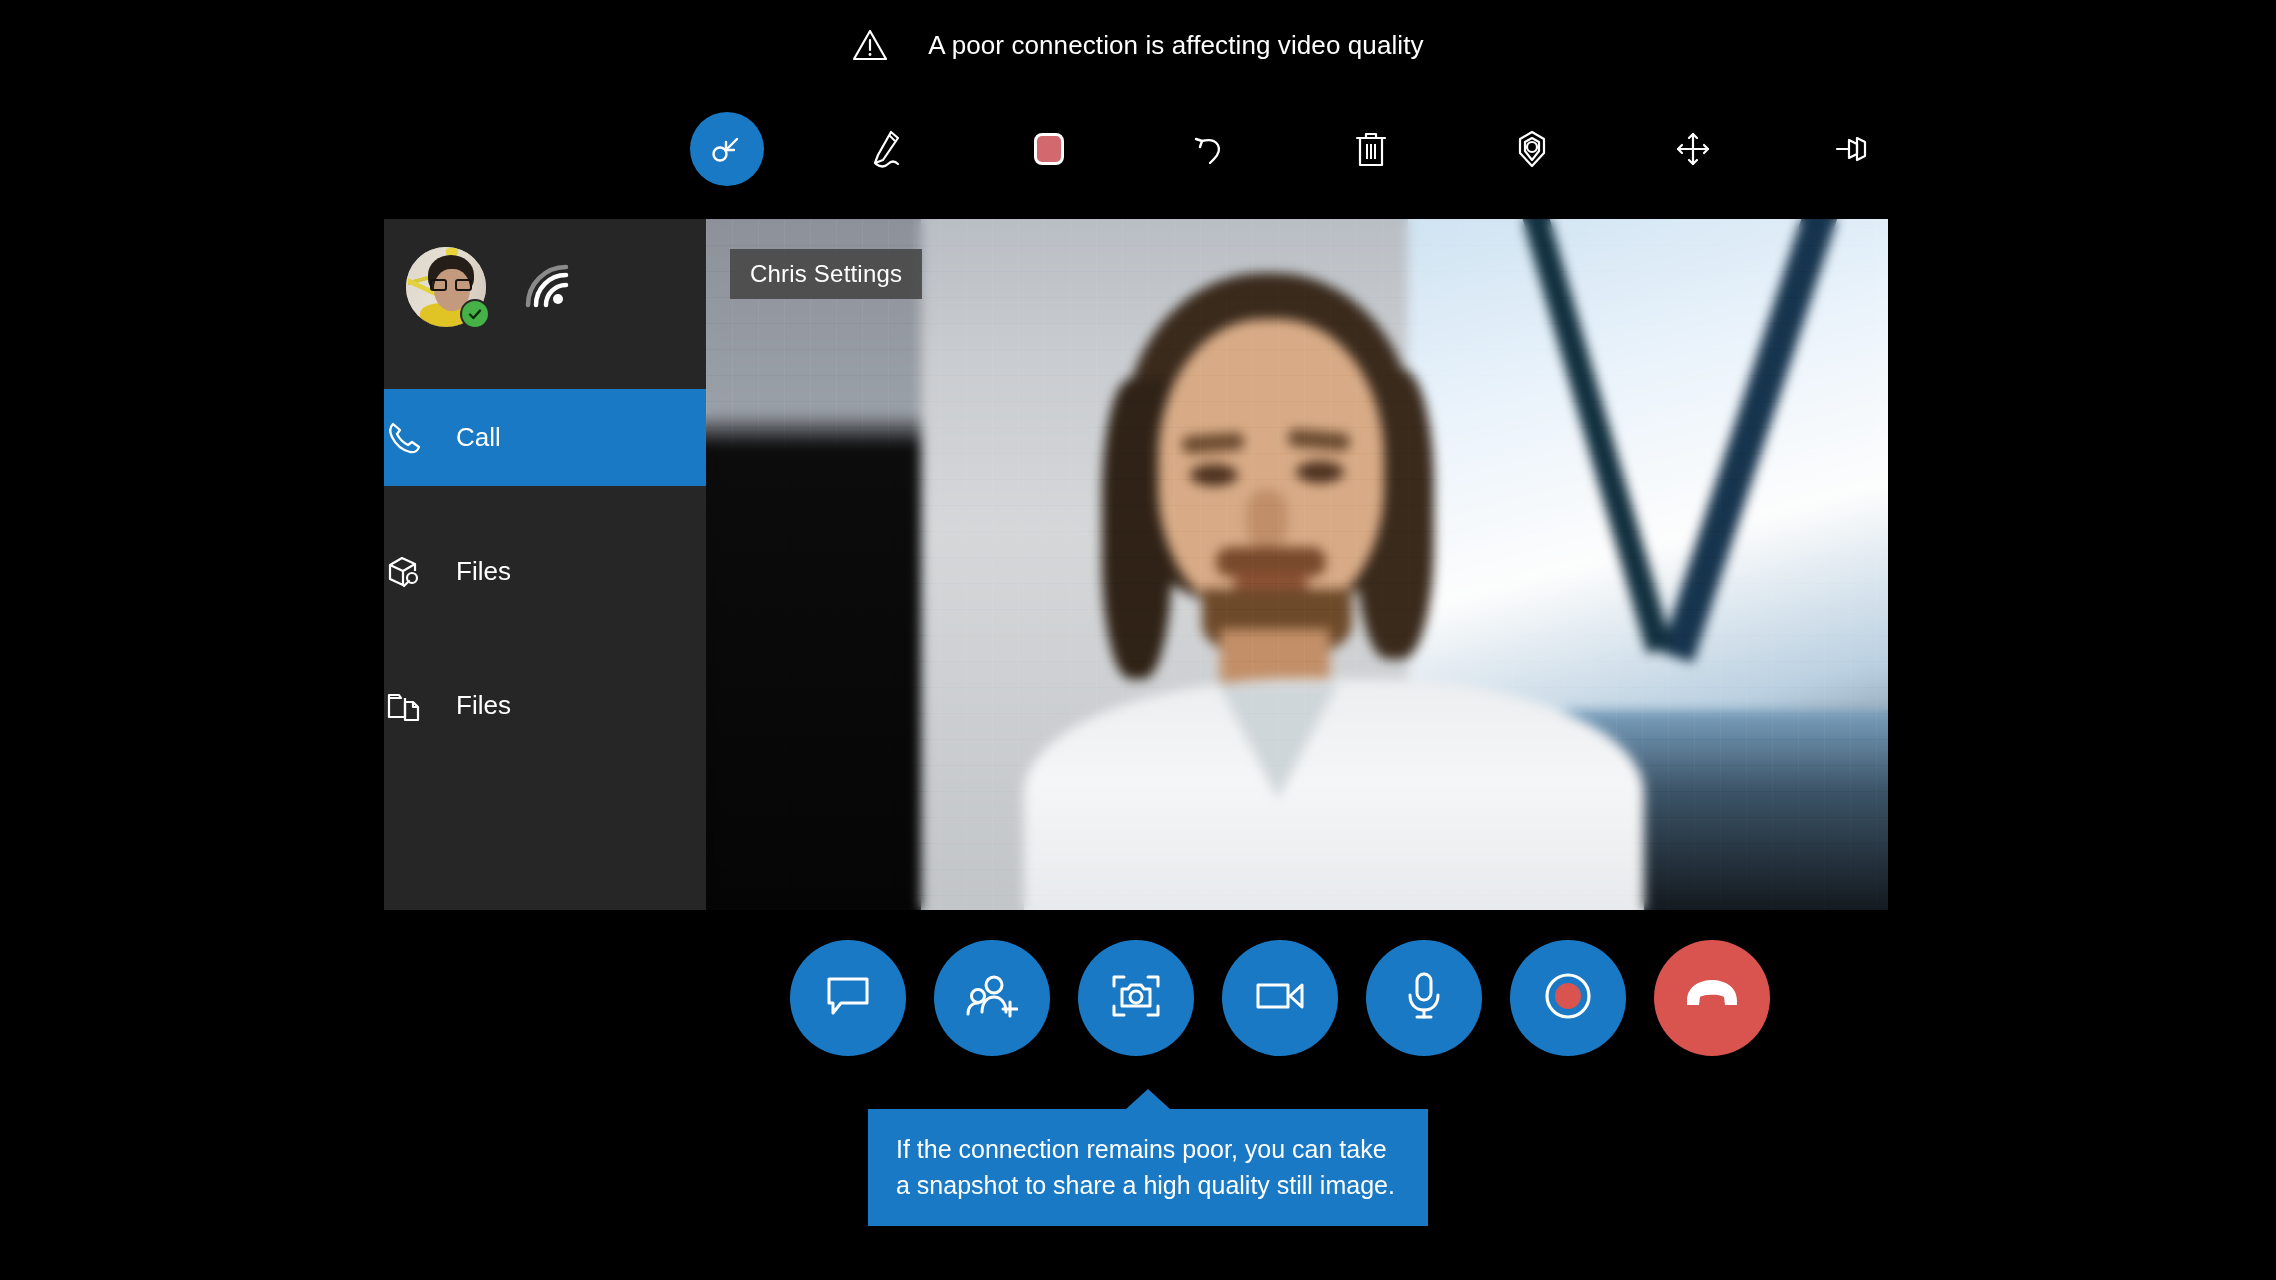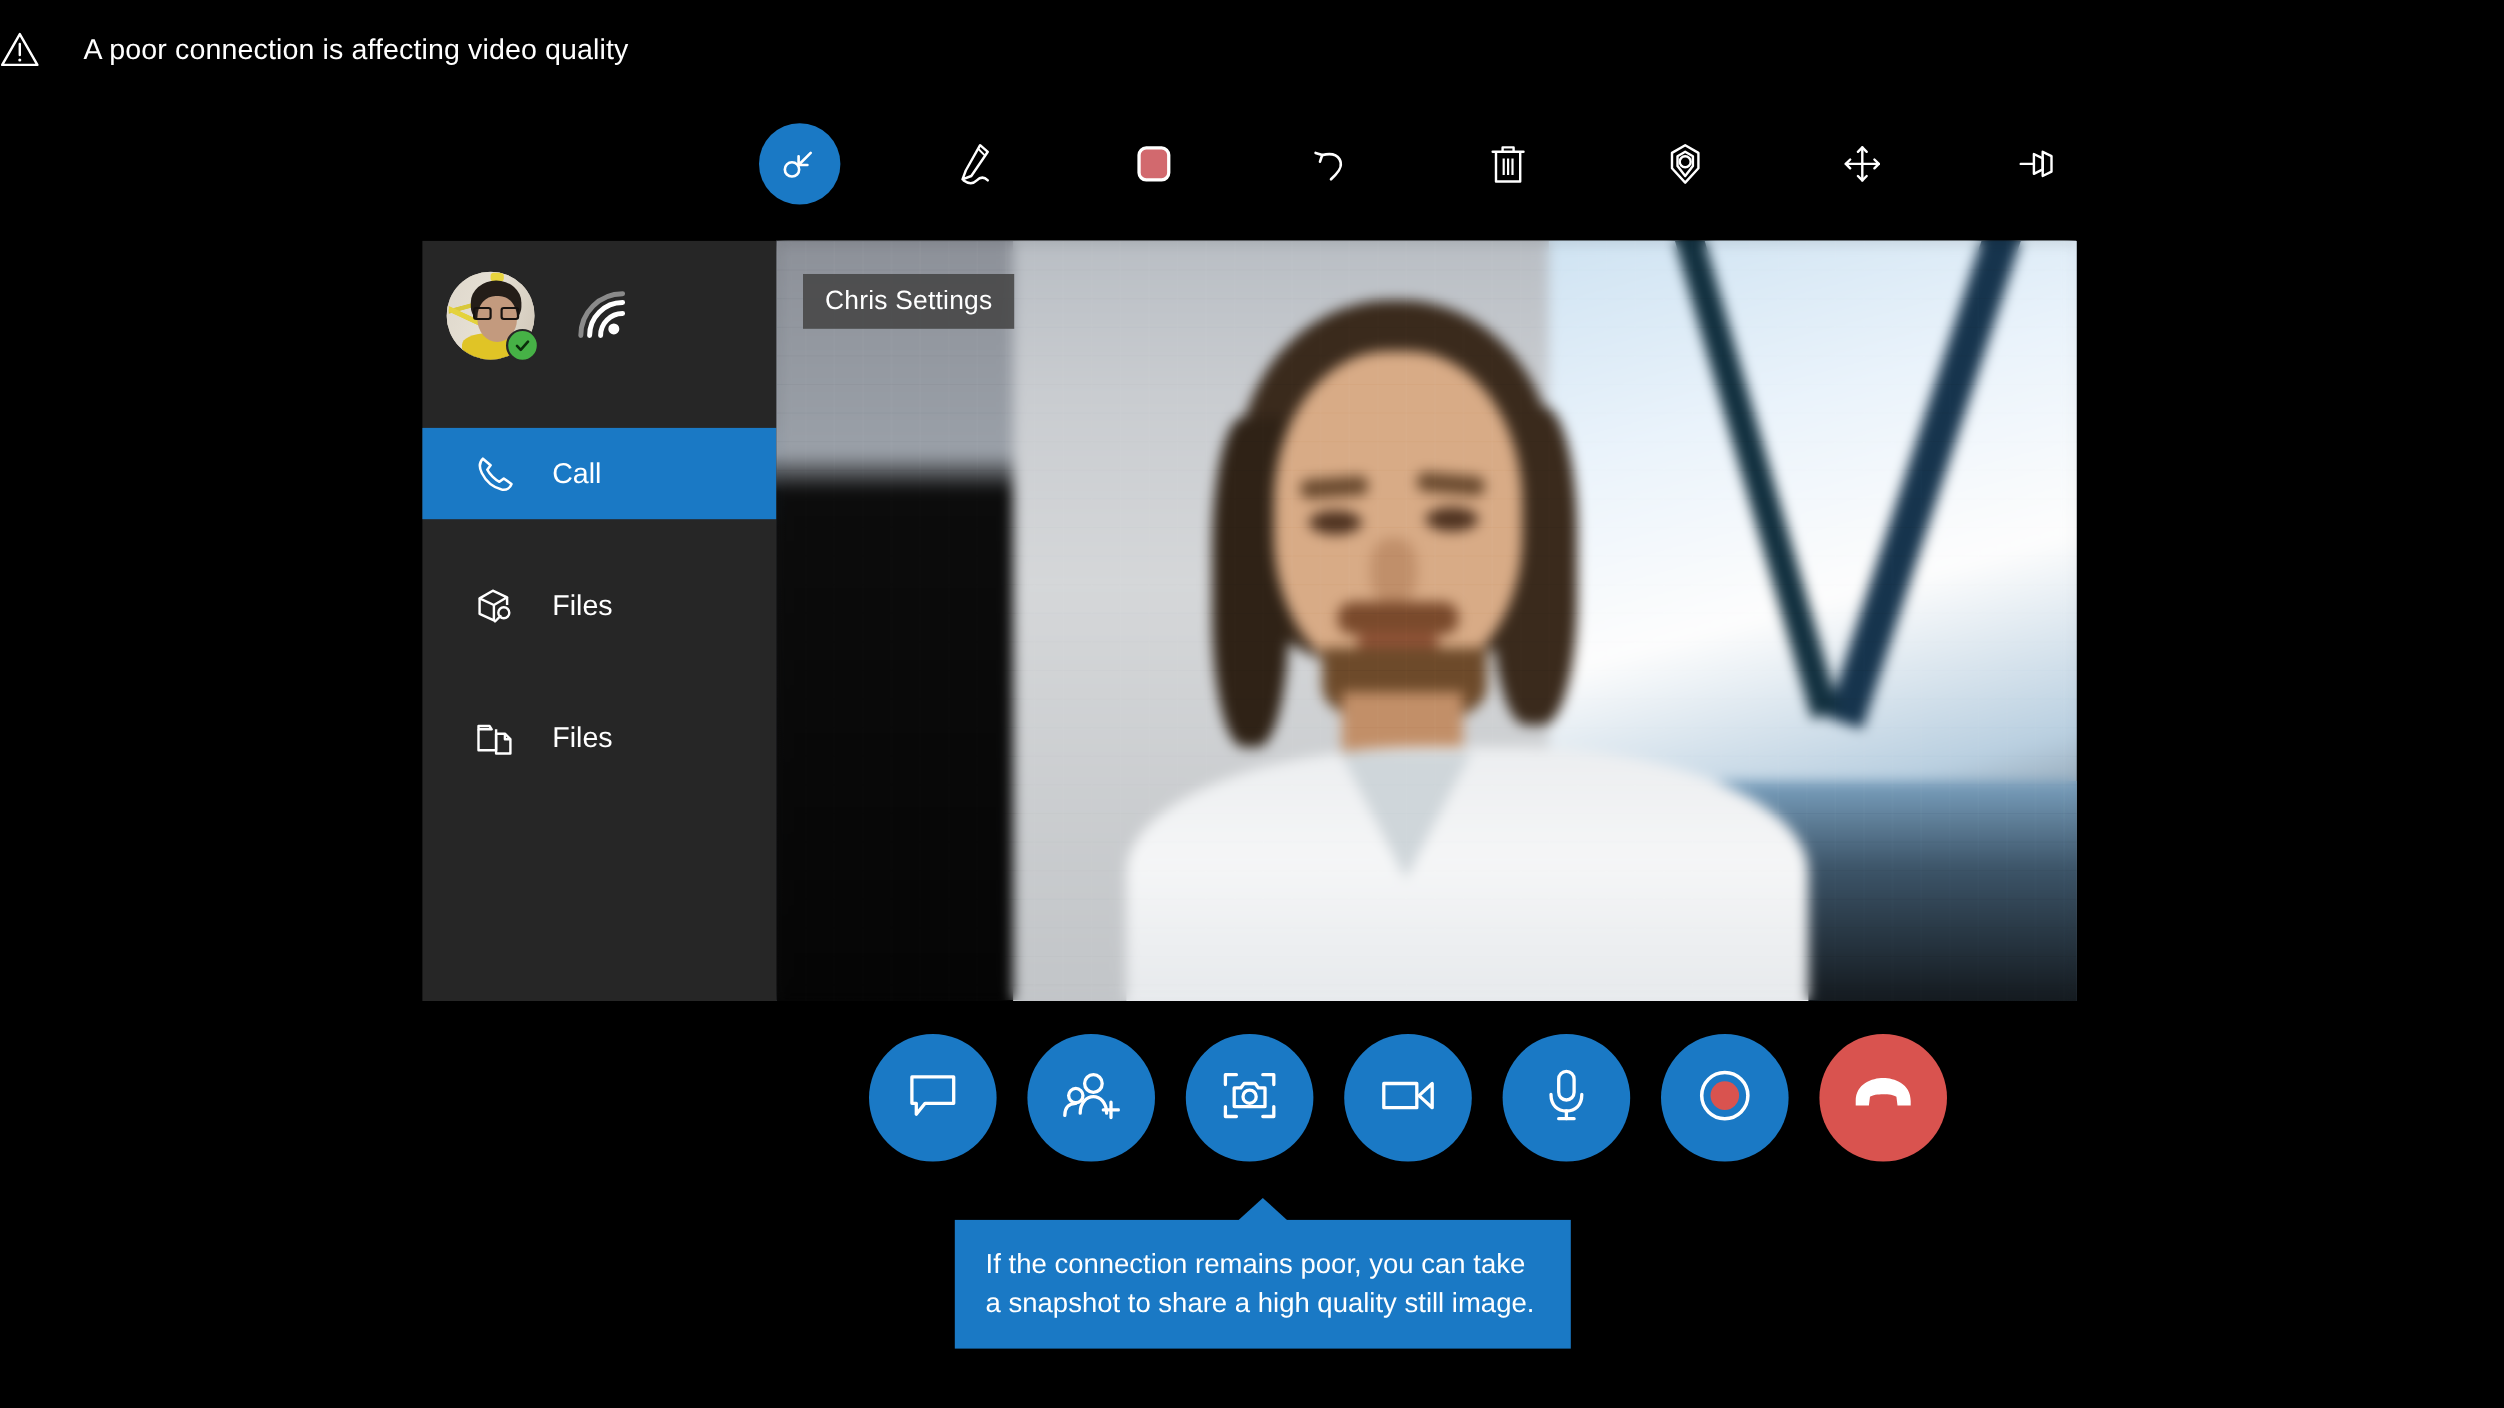--- a/index.html
+++ b/index.html
@@ -7,21 +7,21 @@
     width:2276px; height:1280px;
     background:#000;
     font-family:"Liberation Sans", sans-serif;
     overflow:hidden;
   }
   .stage { position:relative; width:2276px; height:1280px; background:#000; }
 
   
   .banner {
     position:absolute; left:0; top:28px; width:2276px;
-    display:flex; align-items:center; justify-content:flex-start; gap:40px;
+    display:flex; align-items:center; justify-content:center; gap:40px;
   }
   .banner-icon { width:36px; height:34px; display:block; }
   .banner-text { color:#ffffff; font-size:26px; letter-spacing:.1px; }
 
   
   .toolbar {
     position:absolute; left:690px; top:112px; width:1200px; height:74px;
     display:flex; align-items:center;
   }
   .tool {
@@ -84,21 +84,21 @@
   .presence {
     position:absolute; right:-4px; bottom:-2px; width:30px; height:30px;
     border-radius:50%; background:#46B146;
     display:flex; align-items:center; justify-content:center;
     border:2px solid #262626;
   }
   .signal { position:absolute; left:138px; top:42px; width:50px; height:50px; }
 
   .nav { padding-top:0; }
   .nav-item {
-    height:83px; display:flex; align-items:center; padding-left:46px; gap:32px;
+    height:97px; display:flex; align-items:center; gap:32px;
     color:#ffffff;
     text-align:right;
   }
   .nav-item.active { background:#1A79C5; }
   .nav-item .nav-ico { width:40px; height:40px; flex:0 0 40px; display:flex; align-items:center; justify-content:center; }
   .nav-item .nav-label { font-size:26px; }
   .nav-item.spaced-assets { margin-top:37px; }
   .nav-item.spaced-files { margin-top:37px; }
   .nav-item.spaced-settings { margin-top:77px; }
 

